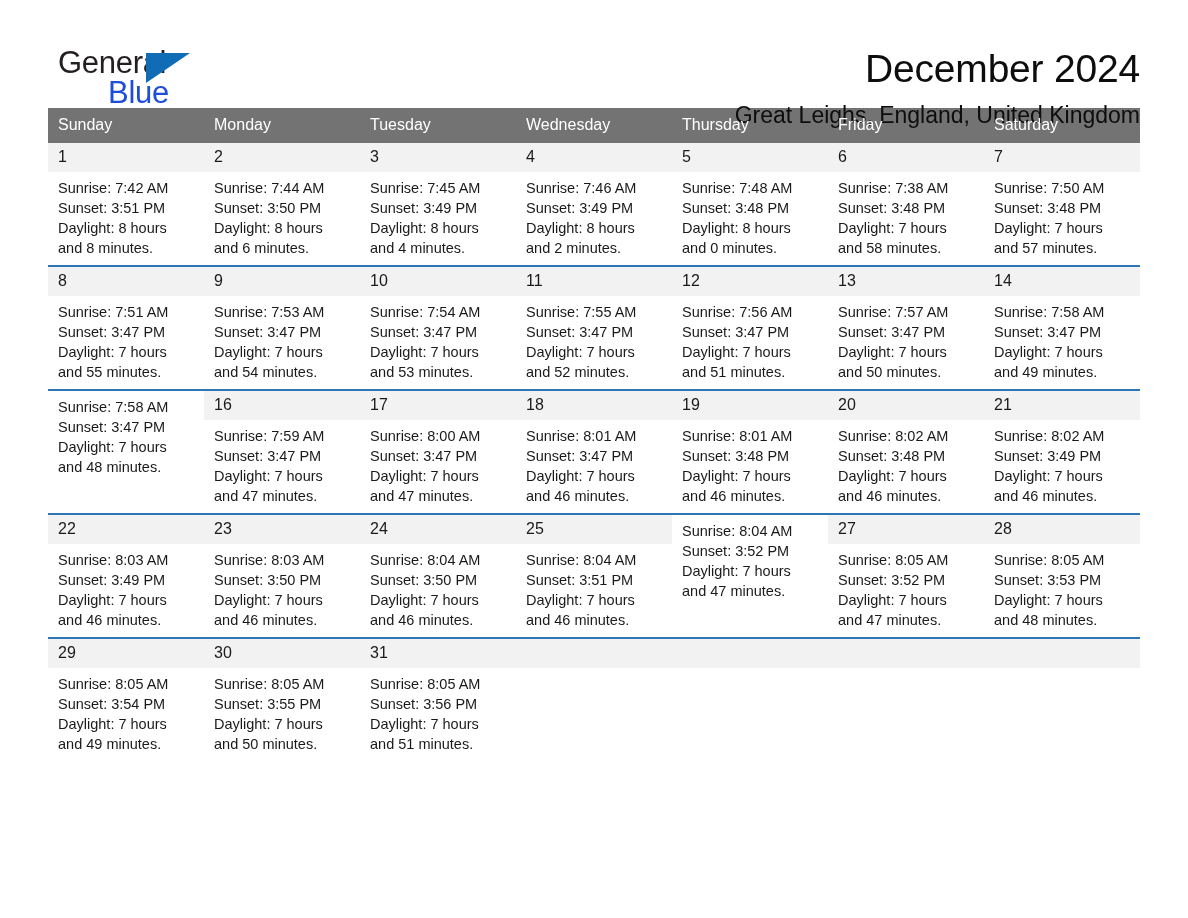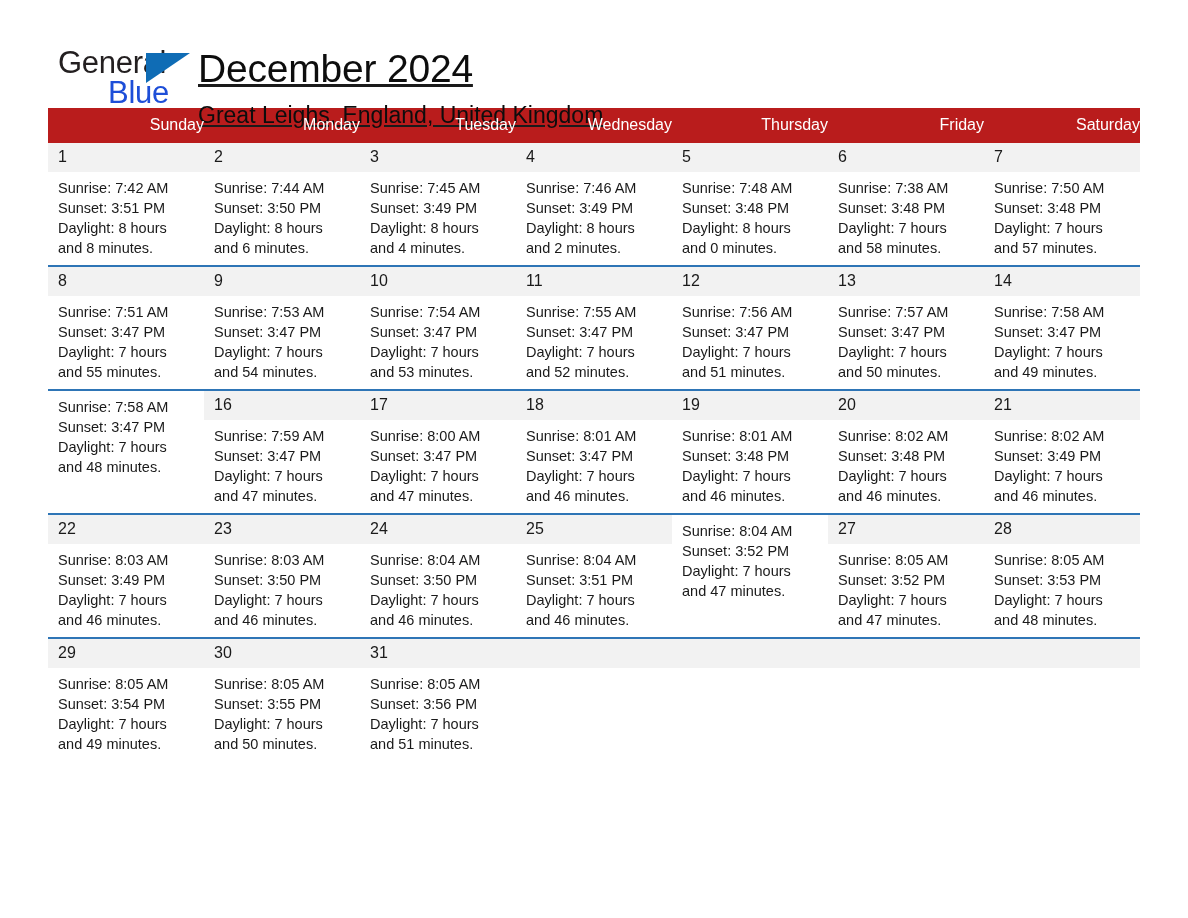--- a/index.html
+++ b/index.html
@@ -58,22 +58,22 @@
   .logo-blue {
     position: absolute;
     left: 60px;
     top: 30px;
     font-size: 31px;
     line-height: 34px;
     color: #1d4ed8;
     letter-spacing: -0.3px;
   }
   .titles {
+    text-align: right;
     flex: 1 1 auto;
-    text-decoration: underline;
   }
   .month-title {
     font-size: 39px;
     line-height: 46px;
     color: #0d0d0d;
     font-weight: normal;
     margin: 0;
     letter-spacing: -0.2px;
   }
   .location {
@@ -85,22 +85,21 @@
   }
 
   
   .calendar {
     margin-top: 16px;
     width: 1092px;
   }
   .weekday-row {
     display: grid;
     grid-template-columns: repeat(7, 1fr);
-    background: #b91c1c;
-    text-align: right;
+    background: #737373;
   }
   .weekday {
     color: #ffffff;
     font-size: 16px;
     line-height: 20px;
     padding: 7px 0 8px 10px;
     box-sizing: border-box;
   }
 
   .week {

